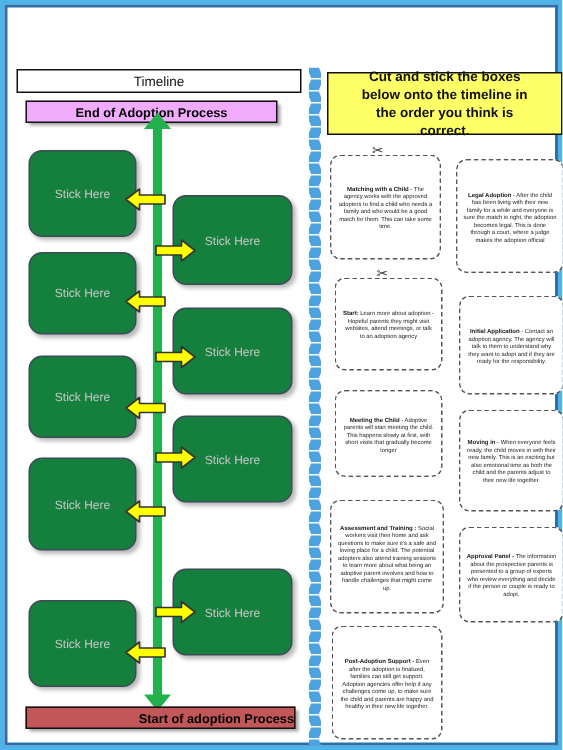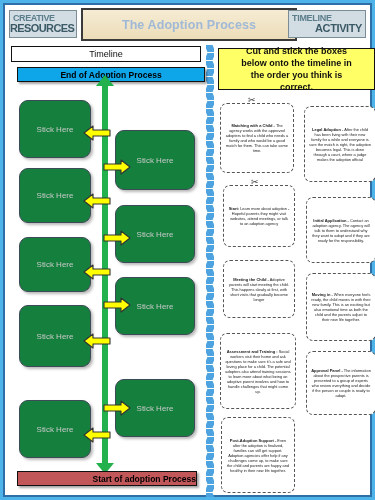--- a/index.html
+++ b/index.html
@@ -77,22 +77,22 @@
 
   
   .timeline-label{
     position:absolute;left:6px;top:41px;width:190px;height:16px;
     border:1px solid #111;background:#fff;box-sizing:border-box;
     display:flex;align-items:center;justify-content:center;
   }
   .timeline-label span{font-size:9px;color:#111;}
 
   .end-bar{
-    position:absolute;left:12px;top:62px;width:188px;height:15px;
-    background:#0ea5e9;border:1.5px solid #111;box-sizing:border-box;
+    position:absolute;left:12px;top:62px;width:168px;height:15px;
+    background:#f0abfc;border:1.5px solid #111;box-sizing:border-box;
     display:flex;align-items:center;justify-content:center;
     box-shadow:2px 2px 2px rgba(0,0,0,.35);
   }
   .end-bar span{font-size:8.5px;font-weight:700;color:#000;}
 
   .start-bar{
     position:absolute;left:12px;top:466px;width:180px;height:15px;
     background:#c2575a;border:1.5px solid #111;box-sizing:border-box;
     display:flex;align-items:center;justify-content:flex-end;
     box-shadow:2px 2px 2px rgba(0,0,0,.35);
@@ -150,33 +150,20 @@
   .scissors{
     position:absolute;font-size:9px;color:#333;line-height:9px;
   }
 </style>
 </head>
 <body>
 
 <div class="page">
   <div class="page-inner">
 
-    <div class="header">
-      <div class="logo-left">
-        <div class="l1">CREATIVE</div>
-        <div class="l2">RESOURCES</div>
-      </div>
-      <div class="title-box">
-        <span>The Adoption Process</span>
-      </div>
-      <div class="logo-right">
-        <div class="l1">TIMELINE</div>
-        <div class="l2">ACTIVITY</div>
-      </div>
-    </div>
 
     <div class="torn" id="torn">
         <i></i>
         <i></i>
         <i></i>
         <i></i>
         <i></i>
         <i></i>
         <i></i>
         <i></i>

